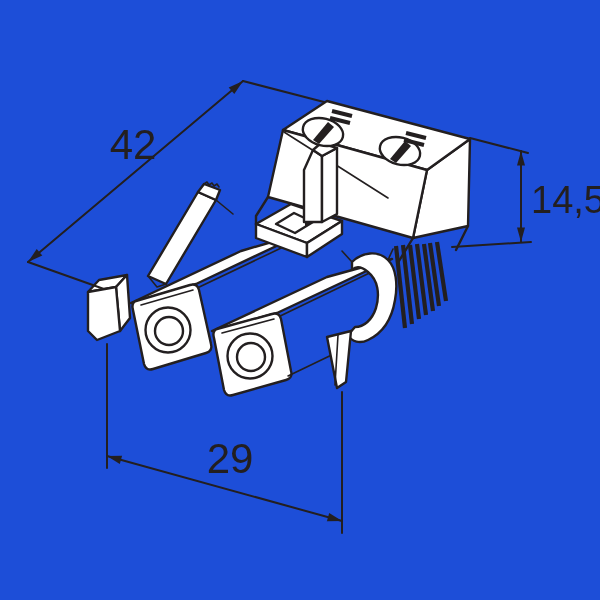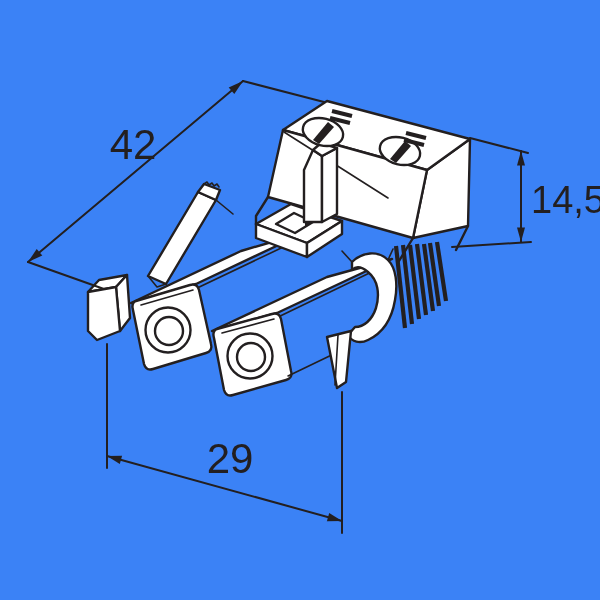--- a/index.html
+++ b/index.html
@@ -1,16 +1,16 @@
 <!DOCTYPE html>
 <html><head>
 <meta charset="utf-8">
 <style>
   html,body{margin:0;padding:0;background:#ffffff;}
-  .canvas{position:relative;width:600px;height:600px;background:#3b82f6;overflow:hidden;
+  .canvas{position:relative;width:600px;height:600px;background:#1d4ed8;overflow:hidden;
           font-family:"Liberation Sans",sans-serif;}
   svg{position:absolute;left:0;top:0;}
   .ln{fill:none;stroke:#231f20;stroke-width:2.4;stroke-linejoin:round;stroke-linecap:round;}
   .face{fill:#ffffff;stroke:#231f20;stroke-width:2.4;stroke-linejoin:round;}
   .thin{fill:none;stroke:#231f20;stroke-width:1.6;stroke-linejoin:round;stroke-linecap:round;}
   .dark{fill:#231f20;stroke:none;}
   .fin{stroke:#231f20;stroke-width:4.2;stroke-linecap:butt;}
   .dimln{fill:none;stroke:#231f20;stroke-width:2;stroke-linecap:round;}
   .arrow{fill:#231f20;stroke:none;}
   .dim-text{fill:#231f20;font-family:"Liberation Sans",sans-serif;font-weight:400;}

